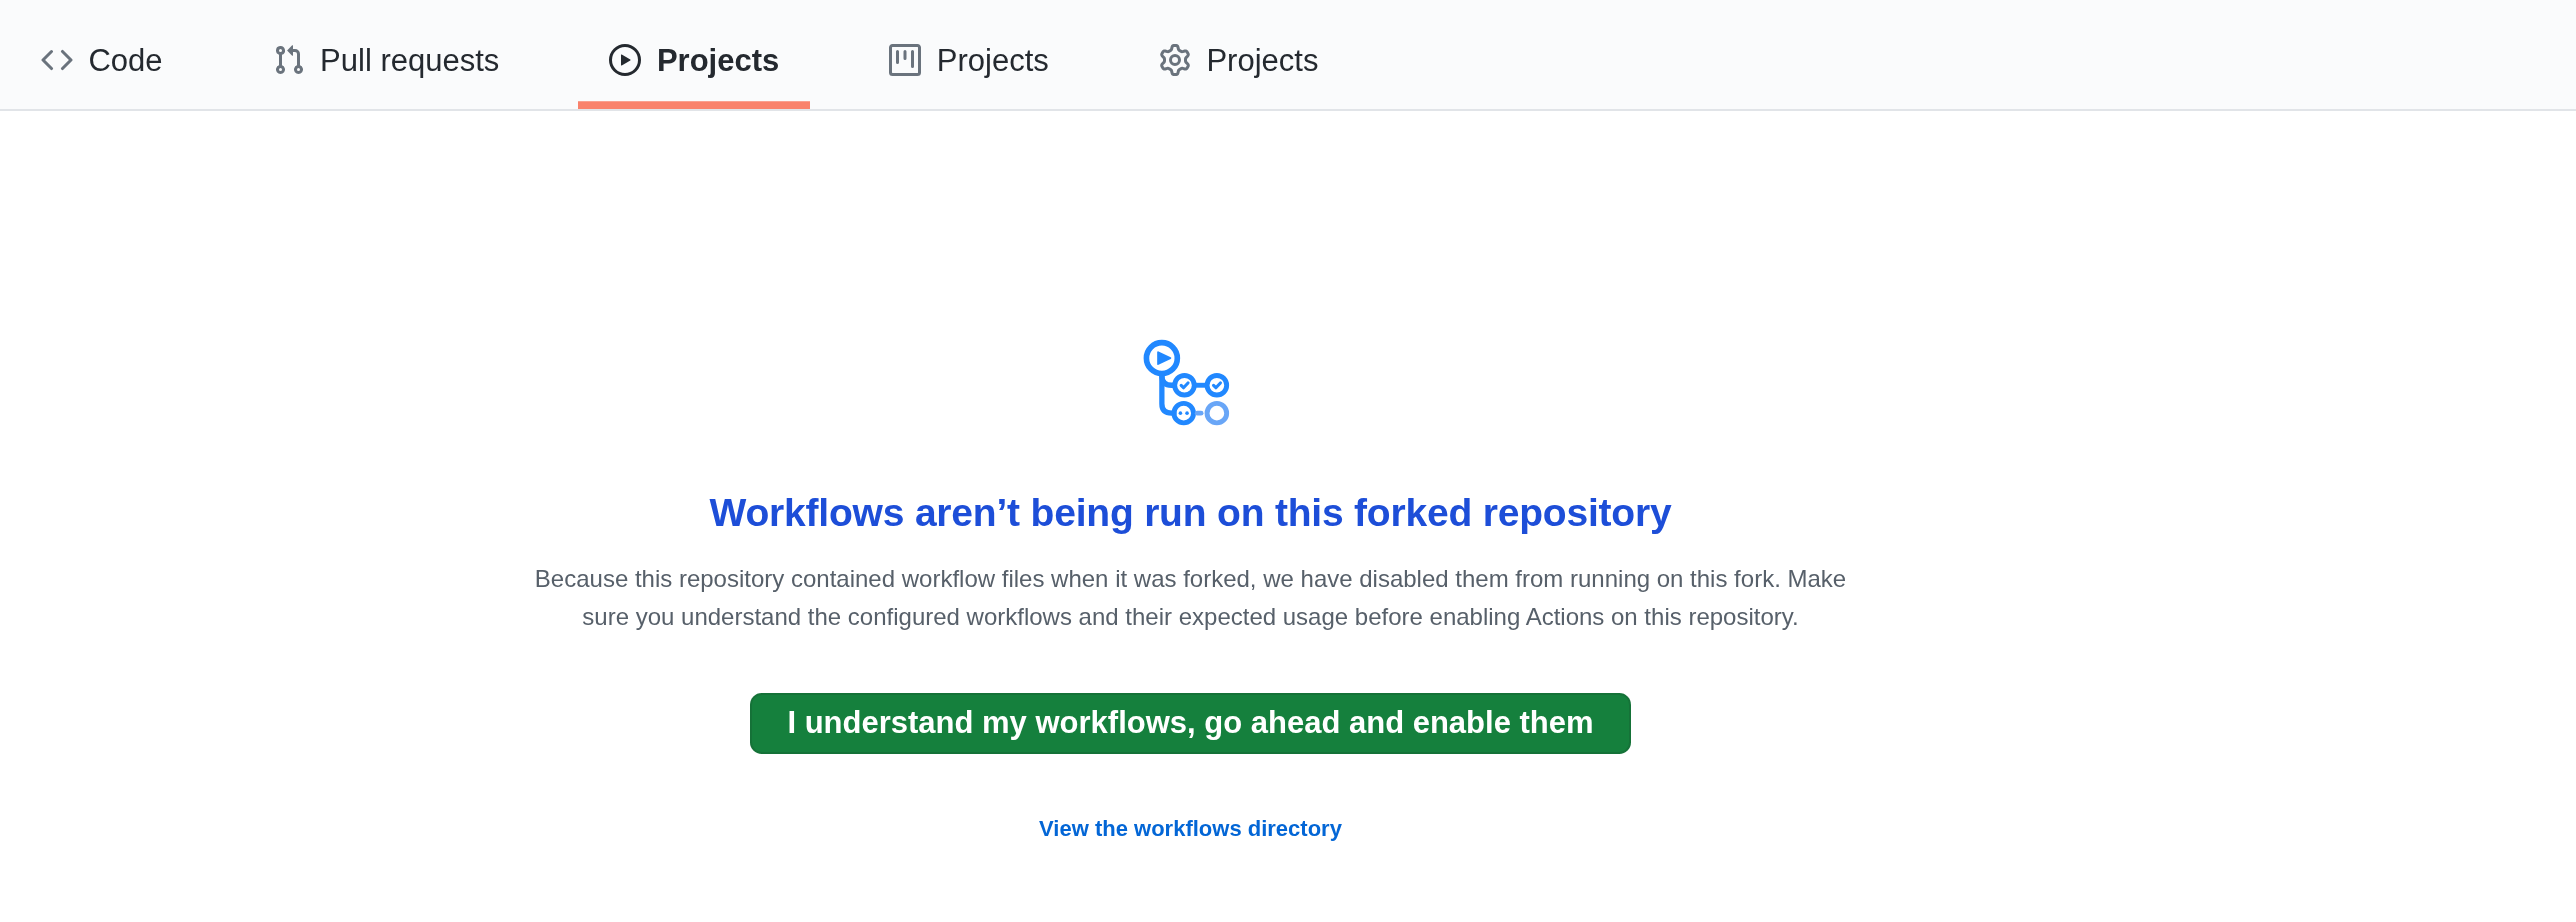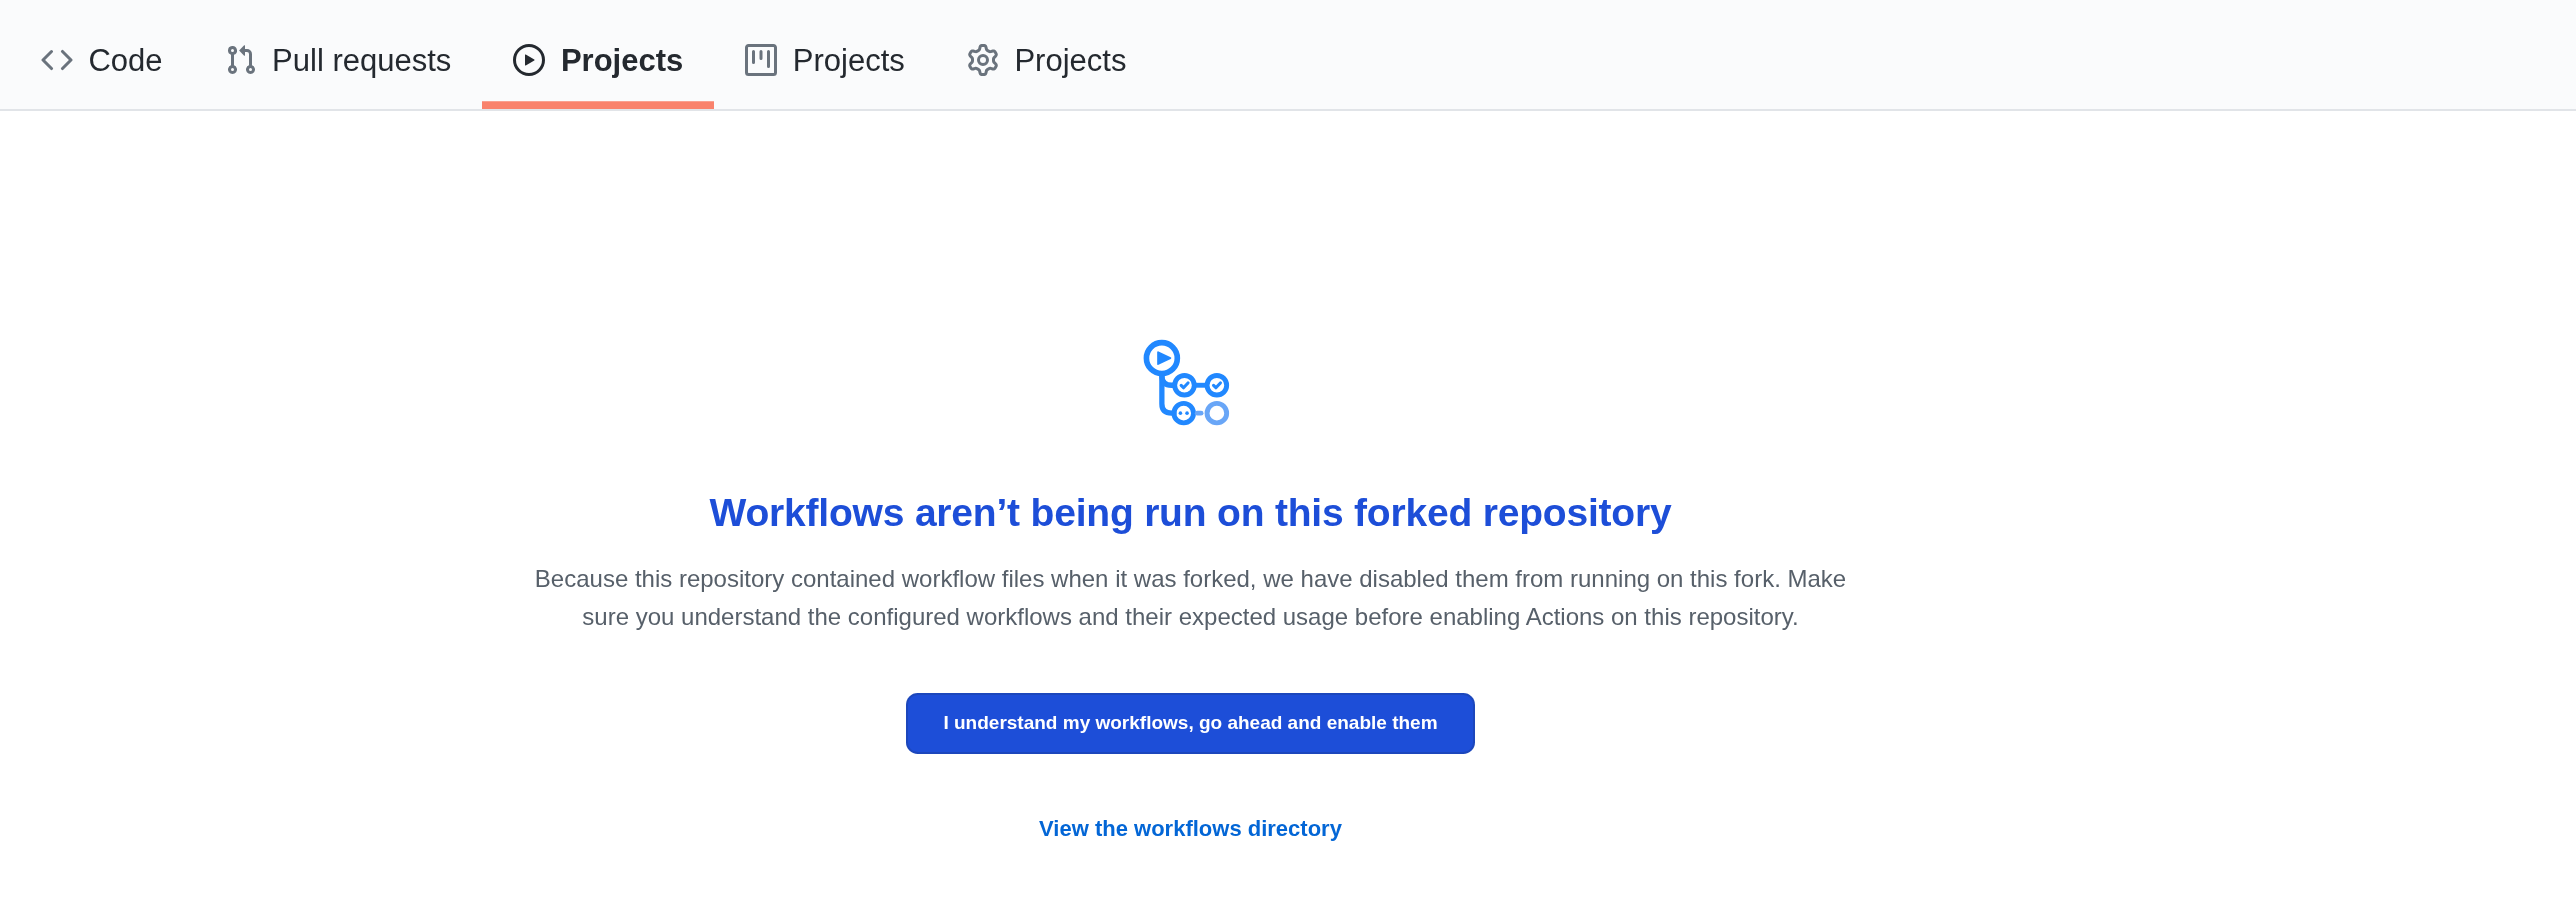--- a/index.html
+++ b/index.html
@@ -15,20 +15,21 @@
 
   
   .tabnav {
     width: 100%;
     height: 111px;
     background: #fafbfc;
     border-bottom: 2px solid #e1e4e8;
     display: flex;
     align-items: stretch;
     padding: 11.7px 0 0 9.8px;
+    gap: 48px;
   }
   .tab {
     display: flex;
     align-items: center;
     gap: 15.6px;
     padding: 0 31px;
     font-size: 31px;
     line-height: 1;
     color: #24292f;
     text-decoration: none;
@@ -72,24 +73,24 @@
     color: #57606a;
     max-width: 1622px;
   }
   .blankslate-desc span { display: block; }
   .enable-btn {
     display: inline-block;
     margin-top: 57px;
     height: 61px;
     padding: 0 35px;
     font-family: "Liberation Sans", sans-serif;
-    font-size: 19px;
+    font-size: 31px;
     font-weight: 700;
     color: #ffffff;
-    background: #1d4ed8;
+    background: #15803d;
     border: 2px solid rgba(27, 31, 35, 0.15);
     border-radius: 11.7px;
     cursor: pointer;
   }
   .dir-link {
     display: inline-block;
     margin-top: 62px;
     font-size: 22px;
     color: #0366d6;
     text-decoration: none;

